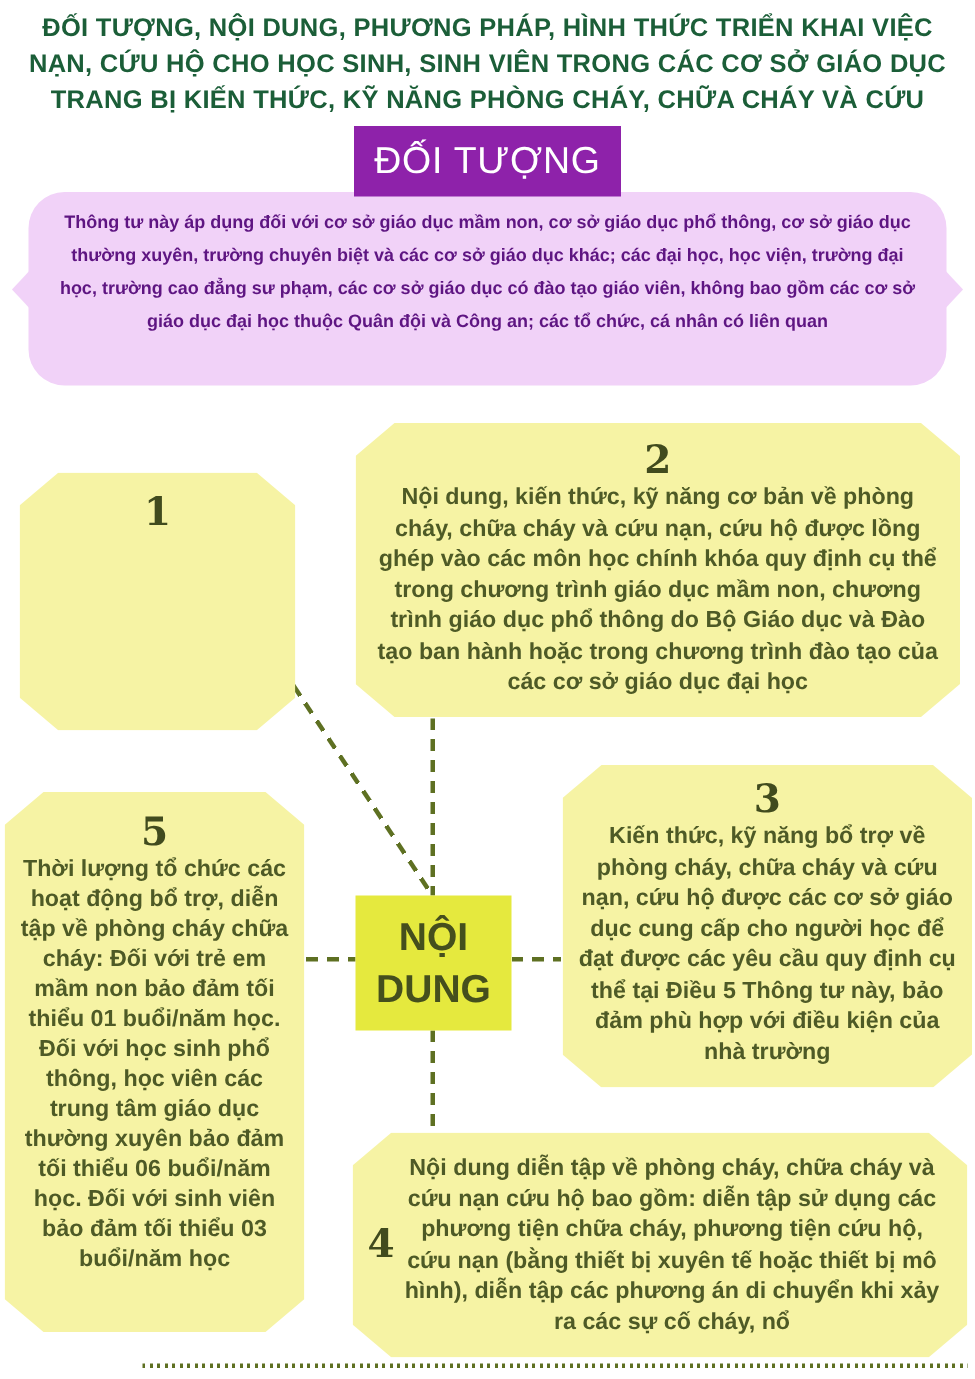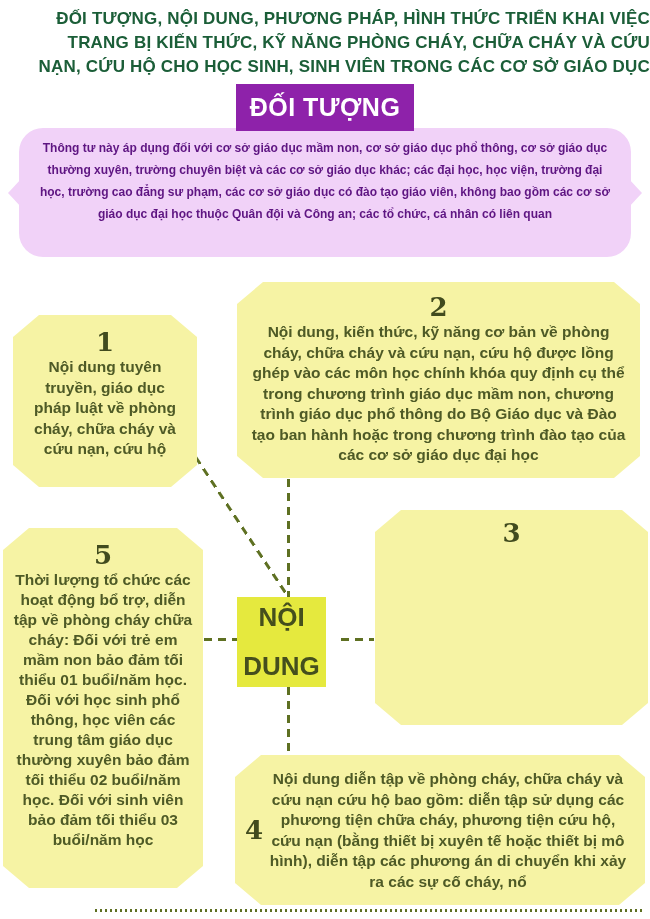--- a/index.html
+++ b/index.html
@@ -5,31 +5,31 @@
   * { margin:0; padding:0; box-sizing:border-box; }
   body { background:#ffffff; }
   .canvas {
     position:relative; width:650px; height:919px; background:#ffffff;
     font-family:"Liberation Sans", sans-serif; overflow:hidden;
   }
 
   
   .title {
     position:absolute; top:7px; left:0; right:0;
-    text-align:right; font-weight:bold; font-size:17px; line-height:24px;
+    text-align:center; font-weight:bold; font-size:17px; line-height:24px;
     color:#1b5e38; letter-spacing:0.2px;
   }
   .title div { white-space:nowrap; }
 
   
   .subject-label {
     position:absolute; left:236px; top:84px; width:178px; height:47px;
     background:#8e22aa; color:#ffffff; z-index:3;
     display:flex; align-items:center; justify-content:center;
-    font-size:25px; font-weight:bold; letter-spacing:0.5px;
+    font-size:25px; font-weight:normal; letter-spacing:0.5px;
   }
 
   
   .subject-banner { position:absolute; left:8px; top:128px; width:634px; height:129px; z-index:2; }
   .subject-banner .rect {
     position:absolute; left:11px; right:11px; top:0; bottom:0;
     background:#f1d2f8; border-radius:24px;
   }
   .subject-banner .pt {
     position:absolute; top:50%; transform:translateY(-50%);
@@ -60,24 +60,24 @@
   #box2 { left:237px; top:282px; width:403px; height:196px; padding:10px 13px 0 13px; }
   #box3 { left:375px; top:510px; width:273px; height:215px; padding:8px 10px 0 10px; }
   #box5 { left:3px;   top:528px; width:200px; height:360px; padding:12px 8px 0 8px; line-height:20px; }
   #box4 { left:235px; top:755px; width:410px; height:150px; padding:14px 18px 0 34px; line-height:20.5px; }
   #box4 .box-number {
     position:absolute; left:10px; top:50%; transform:translateY(-50%);
   }
 
   
   .hub {
-    position:absolute; left:237px; top:597px; width:89px; height:90px;
+    position:absolute; left:237px; top:597px; width:104px; height:90px;
     background:#e5e93e; z-index:2;
     display:flex; align-items:center; justify-content:center; text-align:center;
-    font-weight:bold; font-size:26px; line-height:49px; color:#454f1d;
+    font-weight:bold; font-size:26px; line-height:35px; color:#454f1d;
   }
 
   
   .dash-h, .dash-v, .dash-diag { position:absolute; z-index:1; }
   .dash-h, .dash-diag {
     height:3px;
     background:repeating-linear-gradient(90deg,#5e7022 0 8px,transparent 8px 14px);
   }
   .dash-v {
     width:3px;
@@ -95,60 +95,60 @@
     background:repeating-linear-gradient(90deg,#5e7022 0 2px,transparent 2px 5px);
   }
 </style>
 </head>
 <body>
 
 <div class="canvas">
 
   <div class="title">
     <div>ĐỐI TƯỢNG, NỘI DUNG, PHƯƠNG PHÁP, HÌNH THỨC TRIỂN KHAI VIỆC</div>
+    <div>NẠN, CỨU HỘ CHO HỌC SINH, SINH VIÊN TRONG CÁC CƠ SỞ GIÁO DỤC</div>
     <div>TRANG BỊ KIẾN THỨC, KỸ NĂNG PHÒNG CHÁY, CHỮA CHÁY VÀ CỨU</div>
-    <div>NẠN, CỨU HỘ CHO HỌC SINH, SINH VIÊN TRONG CÁC CƠ SỞ GIÁO DỤC</div>
   </div>
 
   <div class="subject-label">ĐỐI TƯỢNG</div>
 
   <div class="subject-banner">
     <div class="rect"></div>
     <div class="pt left"></div>
     <div class="pt right"></div>
     <div class="body">Thông tư này áp dụng đối với cơ sở giáo dục mầm non, cơ sở giáo dục phổ thông, cơ sở giáo dục thường xuyên, trường chuyên biệt và các cơ sở giáo dục khác; các đại học, học viện, trường đại học, trường cao đẳng sư phạm, các cơ sở giáo dục có đào tạo giáo viên, không bao gồm các cơ sở giáo dục đại học thuộc Quân đội và Công an; các tổ chức, cá nhân có liên quan</div>
   </div>
 
   <div class="dash-diag" id="conn-diag"></div>
   <div class="dash-v" id="conn-up"></div>
   <div class="dash-h" id="conn-right"></div>
   <div class="dash-v" id="conn-down"></div>
   <div class="dash-h" id="conn-left"></div>
 
   <div class="cutbox" id="box1">
     <div class="box-number">1</div>
-    <div>Nội dung tuyên truyền, giáo dục pháp luật về phòng cháy, chữa cháy và cứu nạn, cứu hộ</div>
   </div>
 
   <div class="cutbox" id="box2">
     <div class="box-number">2</div>
     <div>Nội dung, kiến thức, kỹ năng cơ bản về phòng cháy, chữa cháy và cứu nạn, cứu hộ được lồng ghép vào các môn học chính khóa quy định cụ thể trong chương trình giáo dục mầm non, chương trình giáo dục phổ thông do Bộ Giáo dục và Đào tạo ban hành hoặc trong chương trình đào tạo của các cơ sở giáo dục đại học</div>
   </div>
 
   <div class="cutbox" id="box3">
     <div class="box-number">3</div>
+    <div>Kiến thức, kỹ năng bổ trợ về phòng cháy, chữa cháy và cứu nạn, cứu hộ được các cơ sở giáo dục cung cấp cho người học để đạt được các yêu cầu quy định cụ thể tại Điều 5 Thông tư này, bảo đảm phù hợp với điều kiện của nhà trường</div>
   </div>
 
   <div class="cutbox" id="box4">
     <div class="box-number">4</div>
     <div>Nội dung diễn tập về phòng cháy, chữa cháy và cứu nạn cứu hộ bao gồm: diễn tập sử dụng các phương tiện chữa cháy, phương tiện cứu hộ, cứu nạn (bằng thiết bị xuyên tế hoặc thiết bị mô hình), diễn tập các phương án di chuyển khi xảy ra các sự cố cháy, nổ</div>
   </div>
 
   <div class="cutbox" id="box5">
     <div class="box-number">5</div>
-    <div>Thời lượng tổ chức các hoạt động bổ trợ, diễn tập về phòng cháy chữa cháy: Đối với trẻ em mầm non bảo đảm tối thiểu 01 buổi/năm học. Đối với học sinh phổ thông, học viên các trung tâm giáo dục thường xuyên bảo đảm tối thiểu 02 buổi/năm học. Đối với sinh viên bảo đảm tối thiểu 03 buổi/năm học</div>
+    <div>Thời lượng tổ chức các hoạt động bổ trợ, diễn tập về phòng cháy chữa cháy: Đối với trẻ em mầm non bảo đảm tối thiểu 01 buổi/năm học. Đối với học sinh phổ thông, học viên các trung tâm giáo dục thường xuyên bảo đảm tối thiểu 06 buổi/năm học. Đối với sinh viên bảo đảm tối thiểu 03 buổi/năm học</div>
   </div>
 
   <div class="hub">NỘI DUNG</div>
 
   <div class="dotline"></div>
 
 </div>
 
 </body></html>

